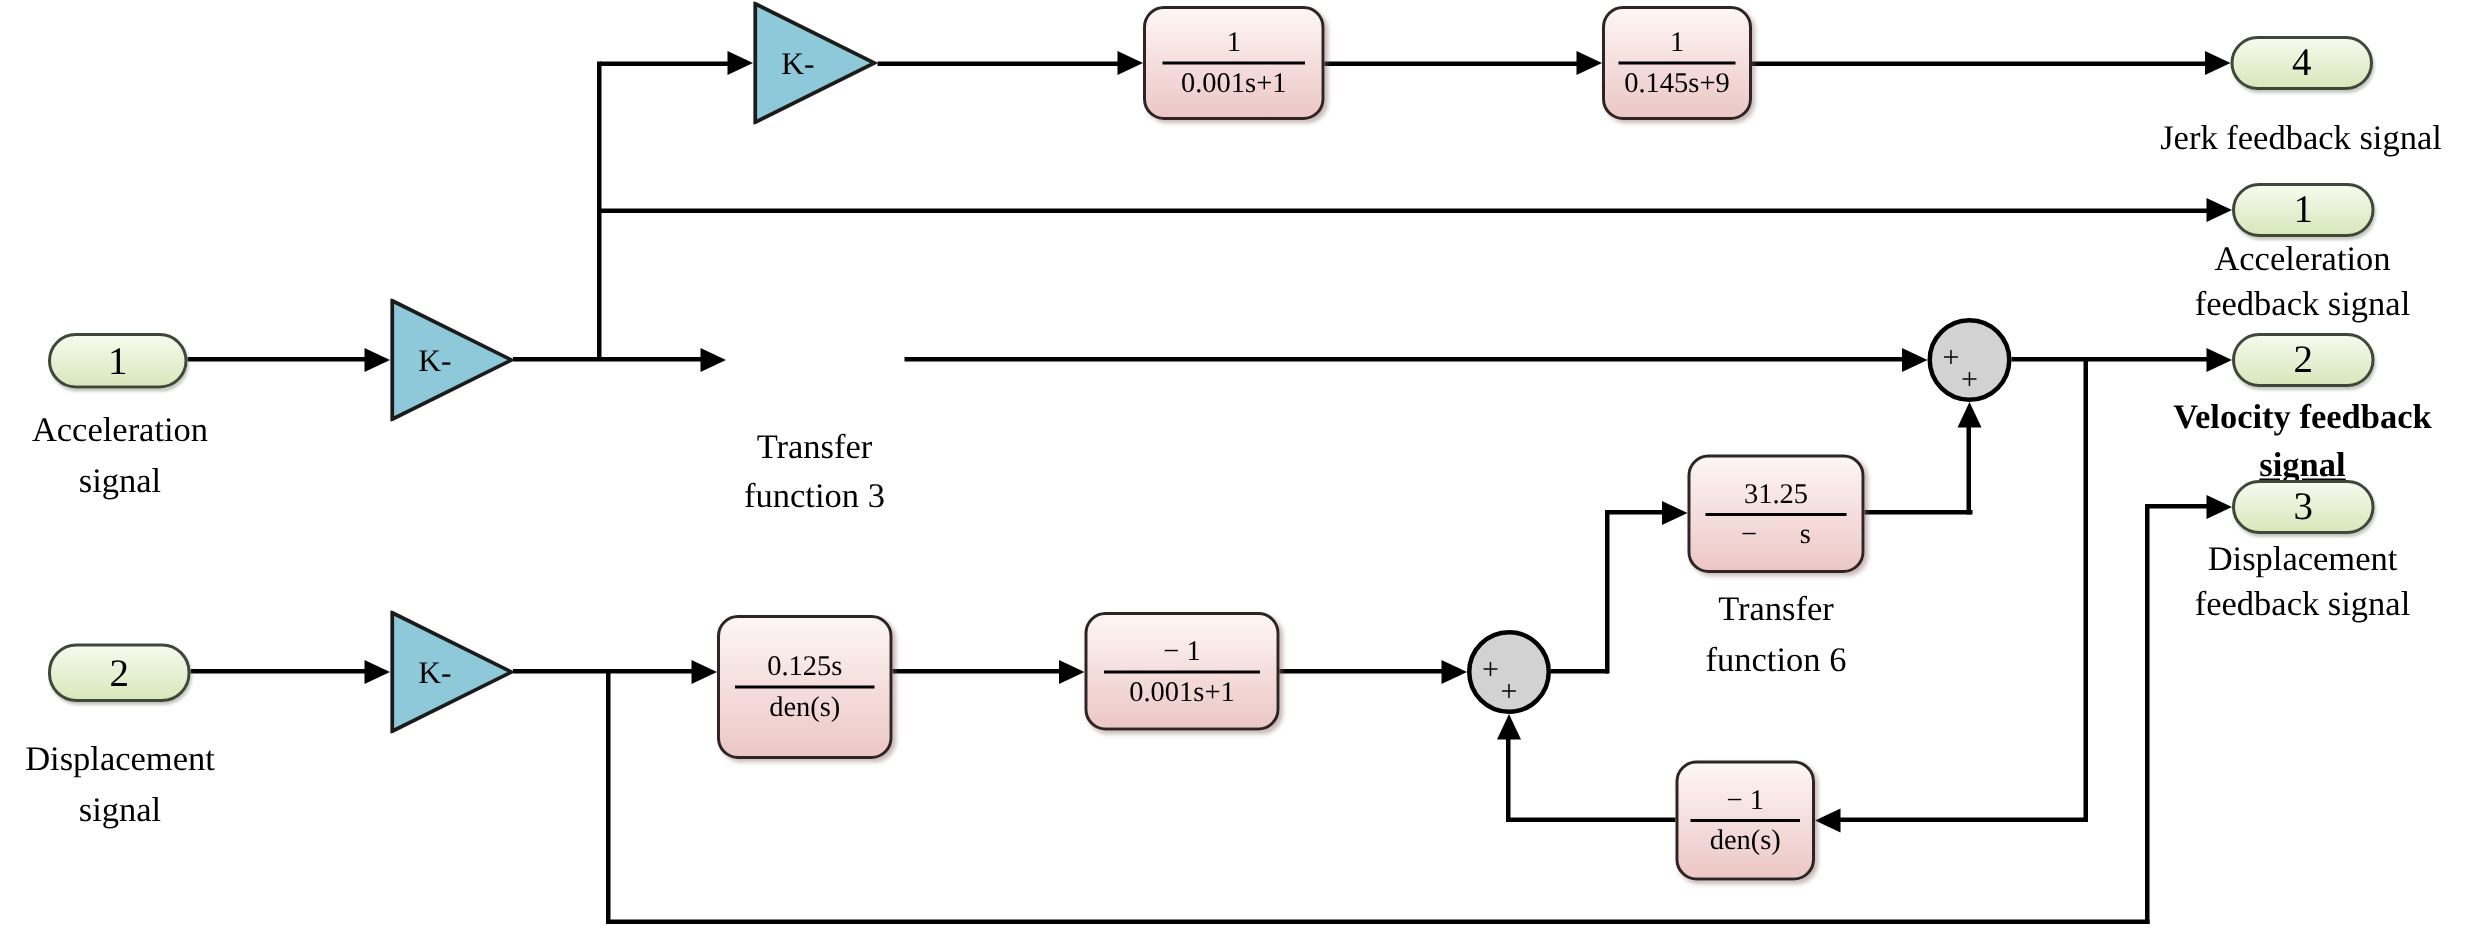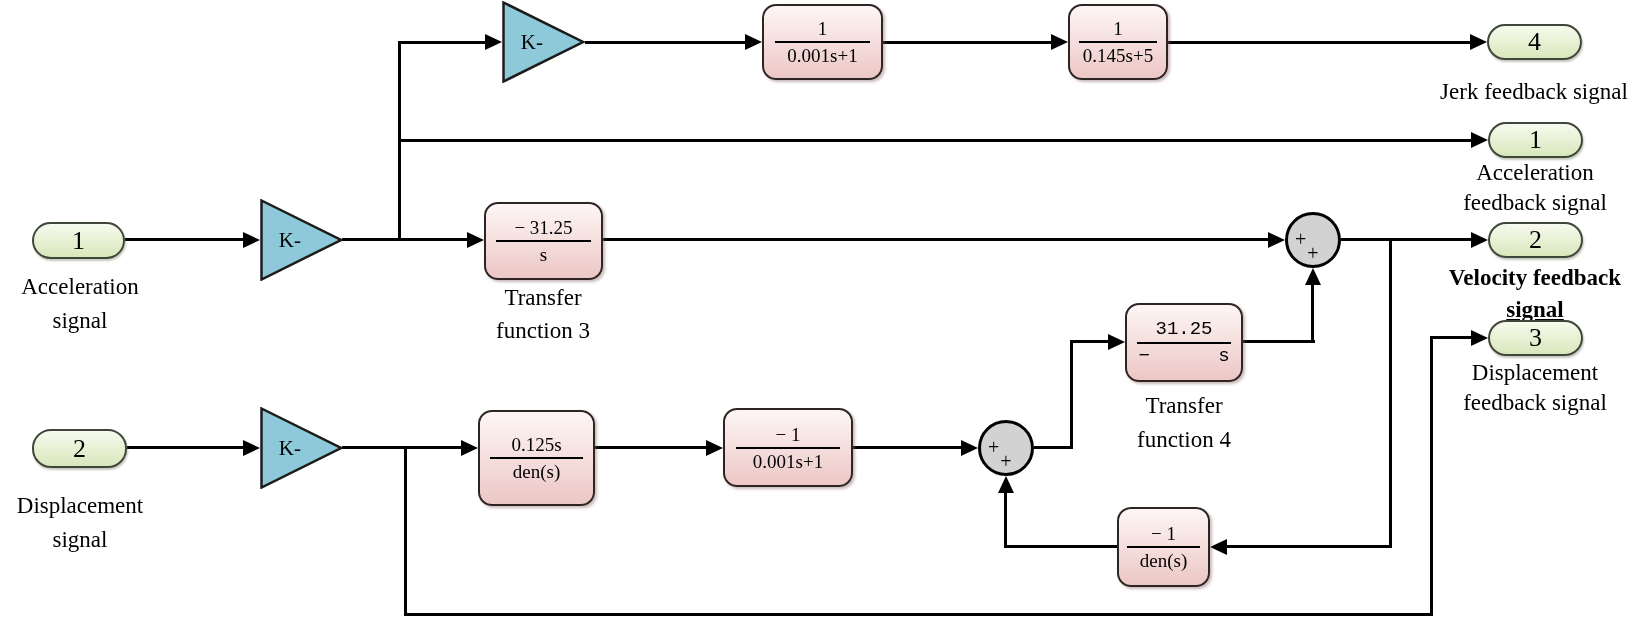--- a/index.html
+++ b/index.html
@@ -127,53 +127,48 @@
 
   <div class="tf" style="left:762px;top:4px;width:121px;height:76px;">
     <div class="num">1</div>
     <div class="bar"></div>
     <div class="den">0.001s+1</div>
   </div>
 
   <div class="tf" style="left:1068px;top:4px;width:100px;height:76px;">
     <div class="num">1</div>
     <div class="bar"></div>
-    <div class="den">0.145s+5</div>
-  </div>
-
-  <div class="tf" style="left:484px;top:202px;width:119px;height:78px;">
-    <div class="num">− 31.25</div>
-    <div class="bar"></div>
-    <div class="den">s</div>
-  </div>
+    <div class="den">0.145s+9</div>
+  </div>
+
   <div class="lbl" style="left:443px;top:281px;width:200px;line-height:33px;">
     <div>Transfer</div>
     <div>function 3</div>
   </div>
 
   <div class="tf" style="left:478px;top:410px;width:117px;height:96px;">
     <div class="num">0.125s</div>
     <div class="bar"></div>
     <div class="den">den(s)</div>
   </div>
 
   <div class="tf" style="left:723px;top:408px;width:130px;height:79px;">
     <div class="num">− 1</div>
     <div class="bar"></div>
     <div class="den">0.001s+1</div>
   </div>
 
-  <div class="tf" style="left:1125px;top:303px;width:118px;height:79px;font-family:Liberation Mono, monospace;">
+  <div class="tf" style="left:1125px;top:303px;width:118px;height:79px;">
     <div class="num">31.25</div>
     <div class="bar"></div>
     <div class="den">−      s</div>
   </div>
   <div class="lbl" style="left:1084px;top:389px;width:200px;line-height:34px;">
     <div>Transfer</div>
-    <div>function 4</div>
+    <div>function 6</div>
   </div>
 
   <div class="tf" style="left:1117px;top:507px;width:93px;height:80px;">
     <div class="num">− 1</div>
     <div class="bar"></div>
     <div class="den">den(s)</div>
   </div>
 
   <div class="sum" style="left:1285px;top:212px;">
     <span class="sl">+</span>

